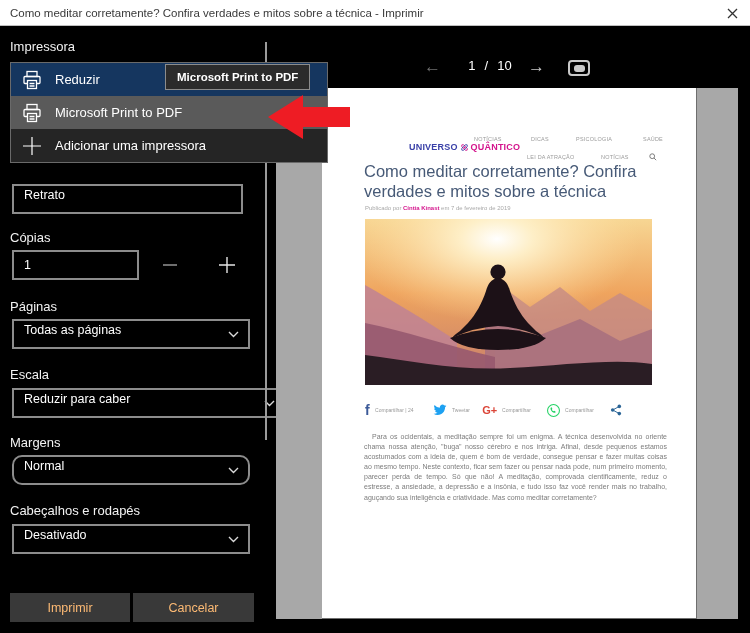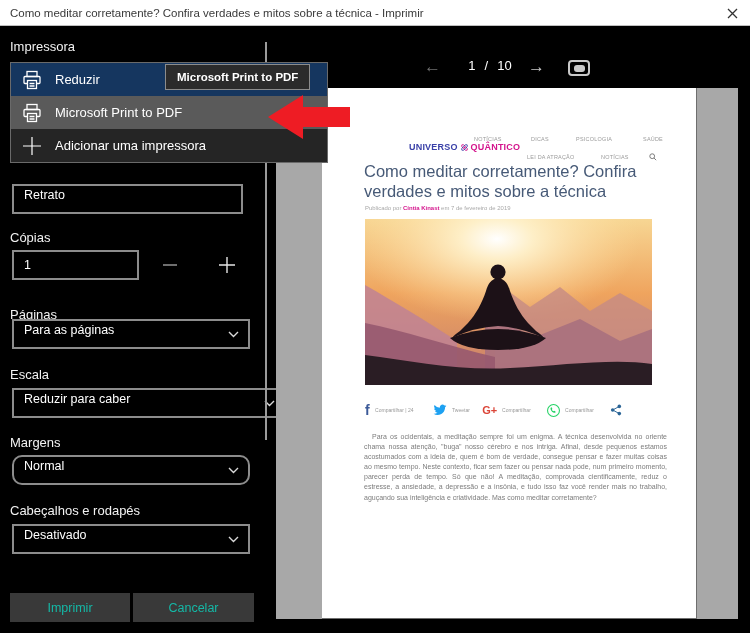--- a/index.html
+++ b/index.html
@@ -15,21 +15,21 @@
                align-items:center; justify-content:center; cursor:default; }
 
   
   .lbl { position:absolute; color:#f2f2f2; font-size:13px; }
   .combo { position:absolute; height:30px; background:#000; border:2px solid #8c8c8c;
            display:flex; align-items:center; color:#fff; font-size:12.5px; padding:0 26px 8px 10px; }
   .combo .chev { position:absolute; right:9px; top:10px; }
   .copies-input { position:absolute; left:12px; top:250px; width:127px; height:30px; background:#000;
                   border:2px solid #8c8c8c; color:#fff; font-size:12.5px; display:flex; align-items:center; padding-left:10px; }
   .stepper { position:absolute; top:250px; width:40px; height:30px; display:flex; align-items:center; justify-content:center; }
-  .btn { position:absolute; top:593px; height:29px; background:#393939; color:#14b8a6; font-size:12.5px;
+  .btn { position:absolute; top:593px; height:29px; background:#393939; color:#fdba74; font-size:12.5px;
          display:flex; align-items:center; justify-content:center; }
   .panel-scrollthumb { position:absolute; left:265px; top:42px; width:2px; height:398px; background:#9b9b9b; }
 
   
   .printer-list { position:absolute; left:10px; top:62px; width:318px; background:#252525;
                   border:1px solid #6a6a6a; z-index:5; }
   .printer-row { height:33px; display:flex; align-items:center; color:#fff; font-size:13px; }
   .printer-row .p-icon { width:22px; height:22px; margin:0 12px 0 10px; flex:0 0 auto; }
   .row-selected { background:#15365f; }
   .row-hover { background:#5a5a5a; }
@@ -97,23 +97,23 @@
     <svg width="18" height="18" viewBox="0 0 18 18">
       <path d="M2 9 H16" stroke="#8a8a8a" stroke-width="1.6"></path>
     </svg>
   </div>
   <div class="stepper" style="left:207px;">
     <svg width="20" height="20" viewBox="0 0 20 20">
       <path d="M2 10 H18 M10 2 V18" stroke="#e6e6e6" stroke-width="1.4"></path>
     </svg>
   </div>
 
-  <div class="lbl" style="left:10px; top:299px;margin-top:8px;">Páginas</div>
+  <div class="lbl" style="left:10px; top:299px;">Páginas</div>
   <div class="combo" style="left:12px; top:319px; width:238px;">
-    <span>Para as páginas</span>
+    <span>Todas as páginas</span>
     <svg class="chev" width="11" height="7" viewBox="0 0 11 7">
       <polyline points="1,1 5.5,5.5 10,1" fill="none" stroke="#d9d9d9" stroke-width="1.4"></polyline>
     </svg>
   </div>
 
   <div class="lbl" style="left:10px; top:367px;">Escala</div>
   <div class="combo" style="left:12px; top:388px; width:274px;">
     <span>Reduzir para caber</span>
     <svg class="chev" width="11" height="7" viewBox="0 0 11 7">
       <polyline points="1,1 5.5,5.5 10,1" fill="none" stroke="#d9d9d9" stroke-width="1.4"></polyline>

